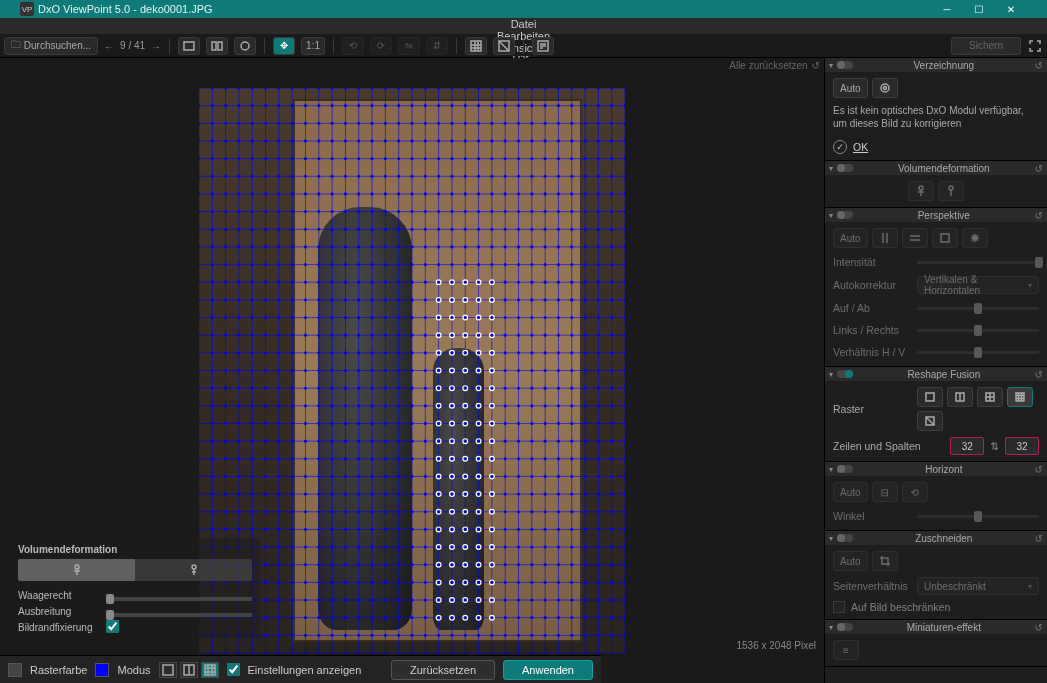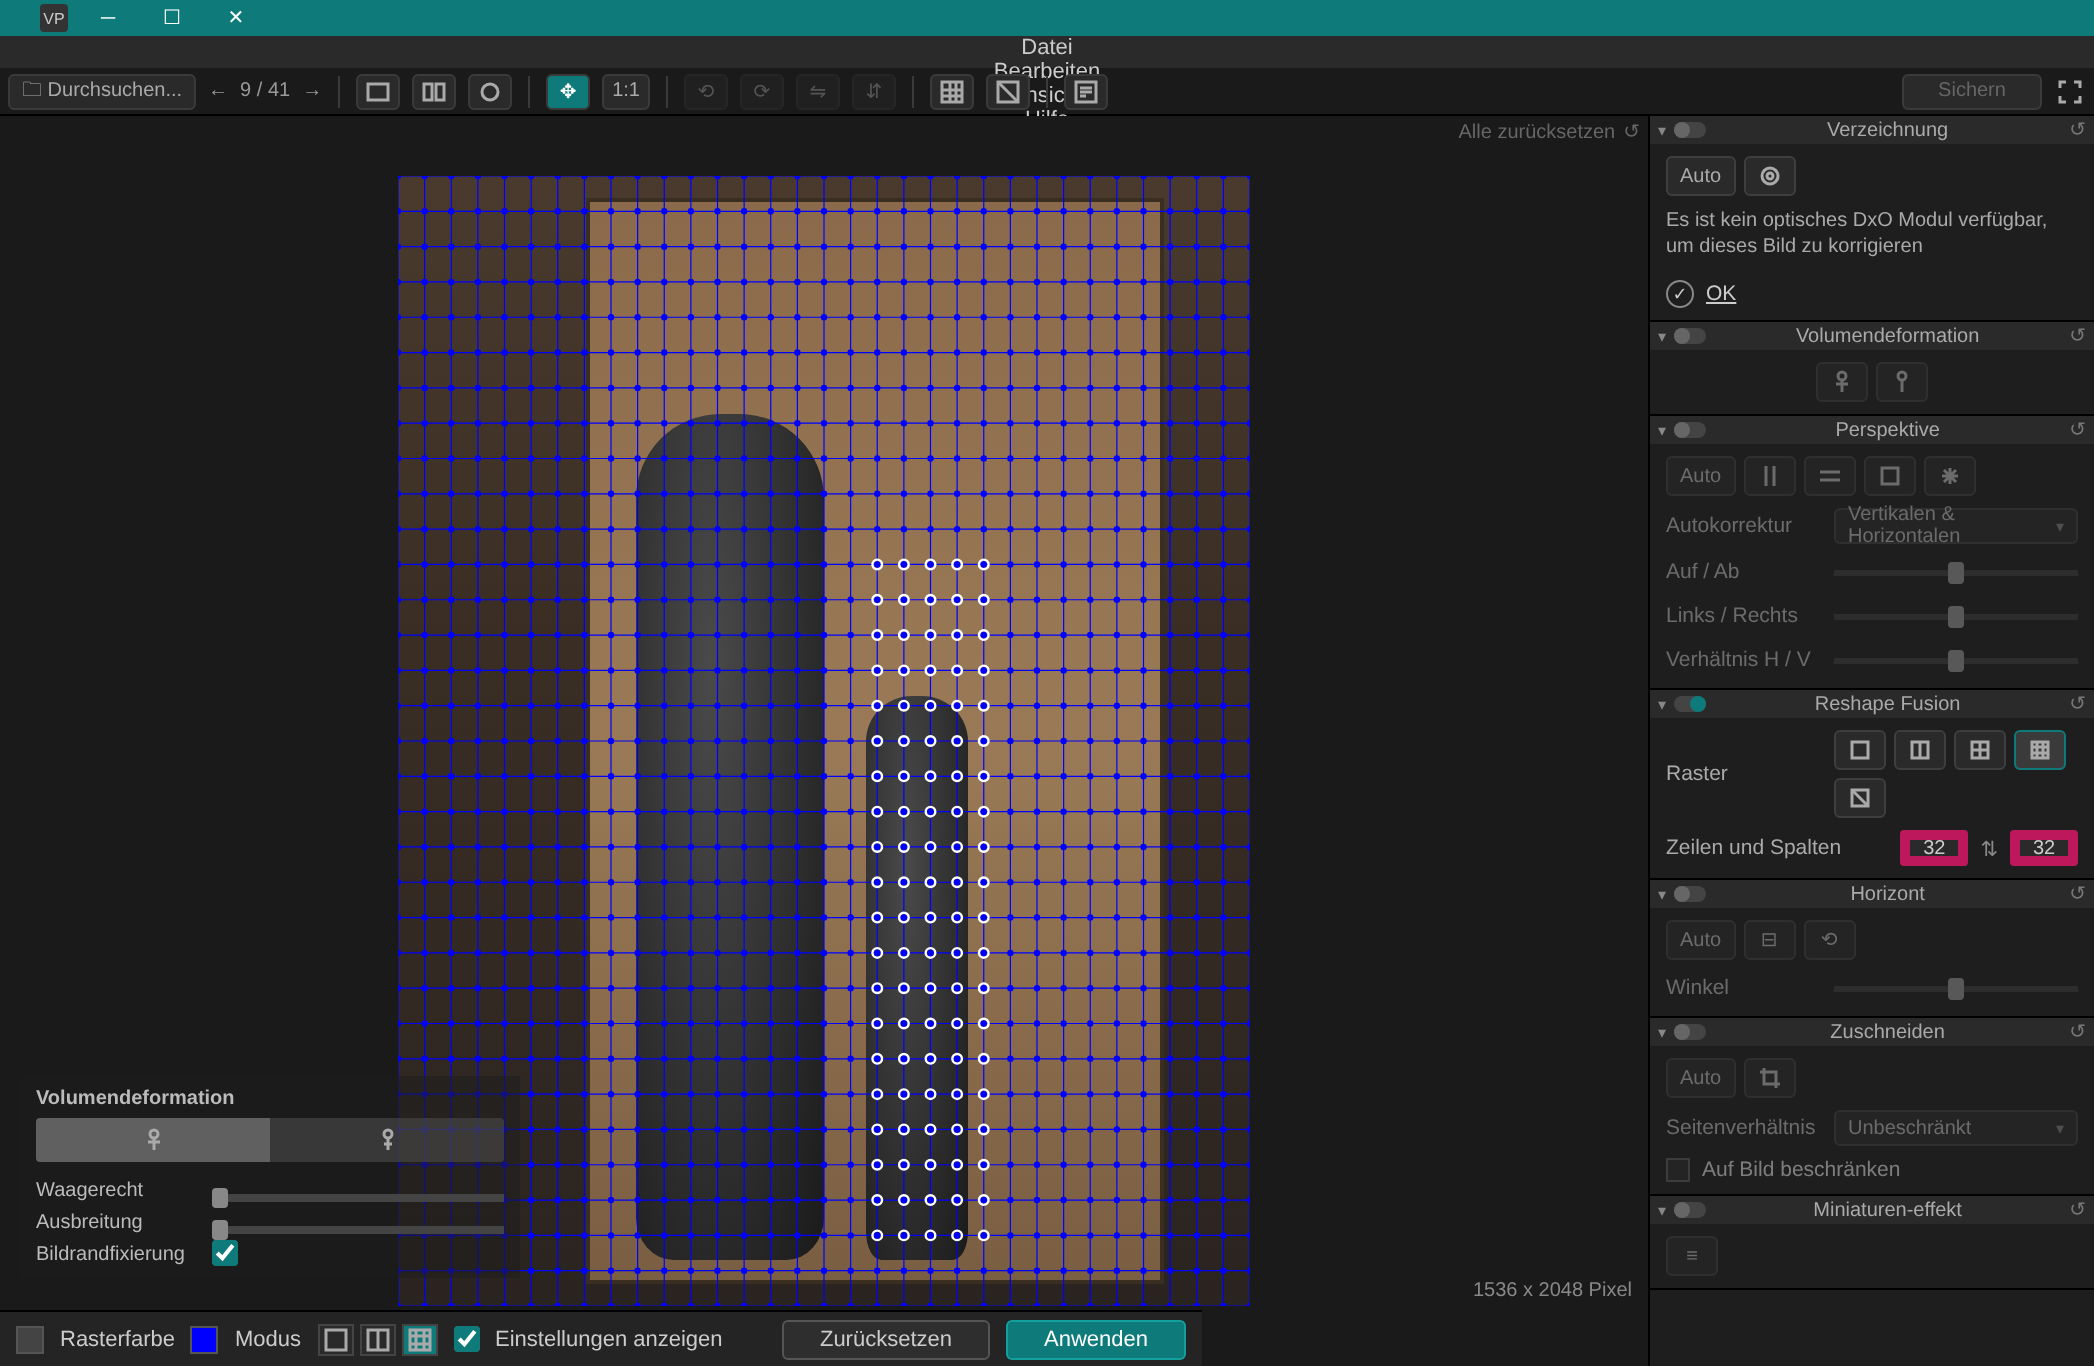--- a/index.html
+++ b/index.html
@@ -84,34 +84,35 @@
 .section-body.dimmed { opacity:0.55; }
 .row { display: flex; align-items: center; gap: 6px; min-height: 16px; }
 .row .label { flex: 0 0 78px; color: #aaa; }
 .row .slider-track { flex:1; height: 3px; background:#3a3a3a; position:relative;}
 .row .slider-track .thumb{position:absolute;top:-4px;width:8px;height:11px;background:#888;border-radius:2px;transform:translateX(-50%);}
 .btn-group { display:flex; gap:4px; flex-wrap:wrap;}
 .btn-group .gbtn, .small-btn { height: 20px; min-width: 26px; padding:0 6px; background:#2a2a2a; border:1px solid #3e3e3e; border-radius:3px; display:flex; align-items:center; justify-content:center; color:#aaa; font-size:10px;}
 .btn-group .gbtn.active{ background:#3a3a3a; border-color:#0e7b7a;}
 .select { height:18px; background:#2a2a2a; border:1px solid #3e3e3e; border-radius:3px; display:flex; align-items:center; padding:0 6px; color:#aaa; font-size:10px; flex:1; justify-content:space-between;}
 .select .arrow{font-size:8px;color:#777;}
-.num-input{ width:34px; height:18px; background:#2a2a2a; border:5px solid #be185d; color:#ccc; text-align:center; font-size:10px; border-radius:2px;}
+.num-input{ width:34px; height:18px; background:#2a2a2a; border:1px solid #be185d; color:#ccc; text-align:center; font-size:10px; border-radius:2px;}
 .msg { color:#aaa; font-size:10px; line-height:1.3;}
 .ok-row { display:flex; align-items:center; gap:6px; margin-top:4px;}
 .ok-row .circ{width:14px;height:14px;border:1px solid #888;border-radius:50%;display:flex;align-items:center;justify-content:center;font-size:9px;}
 .ok-row .ok-txt{text-decoration:underline;}
 .checkbox-row{display:flex;align-items:center;gap:6px;}
 .checkbox-row .chk{width:12px;height:12px;border:1px solid #555;background:#2a2a2a;}
 svg.ico { width:12px; height:12px; fill:none; stroke:#aaa; stroke-width:1.5; }
 </style>
 </head>
 <body>
 
 <div class="titlebar">
   <div class="logo">VP</div>
+  <div class="title">DxO ViewPoint 5.0 - deko0001.JPG</div>
   <div class="win-btn">─</div>
   <div class="win-btn">☐</div>
   <div class="win-btn">✕</div>
 </div>
 
 <div class="menubar">
   <div class="item">Datei</div>
   <div class="item">Bearbeiten</div>
   <div class="item">Ansicht</div>
   <div class="item">Hilfe</div>
@@ -1609,20 +1610,26 @@
                 <rect x="2" y="2" width="8" height="8"></rect>
               </svg>
             </div>
           <div class="gbtn">
               <svg class="ico">
                 <path d="M2,6H10M6,2V10M3,3L9,9M9,3L3,9"></path>
               </svg>
             </div>
         </div>
         <div class="row">
+            <span class="label">Intensität</span>
+            <div class="slider-track">
+              <div class="thumb" style="left:100%"></div>
+            </div>
+          </div>
+        <div class="row">
             <span class="label">Autokorrektur</span>
             <div class="select">
               <span>Vertikalen &amp; Horizontalen</span>
               <span class="arrow">▾</span>
             </div>
           </div>
         <div class="row">
             <span class="label">Auf / Ab</span>
             <div class="slider-track">
               <div class="thumb" style="left:50%"></div>

